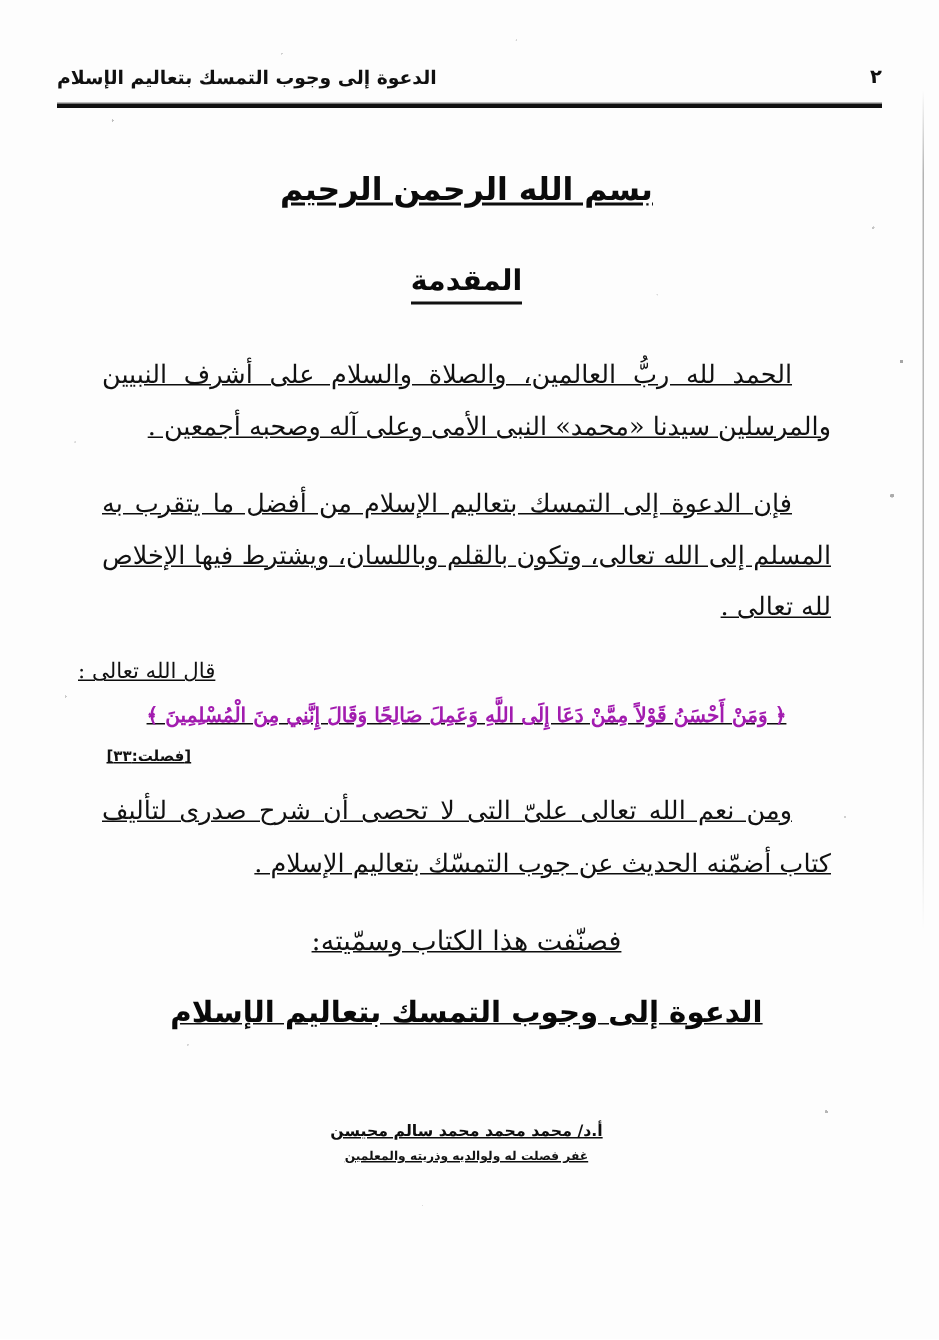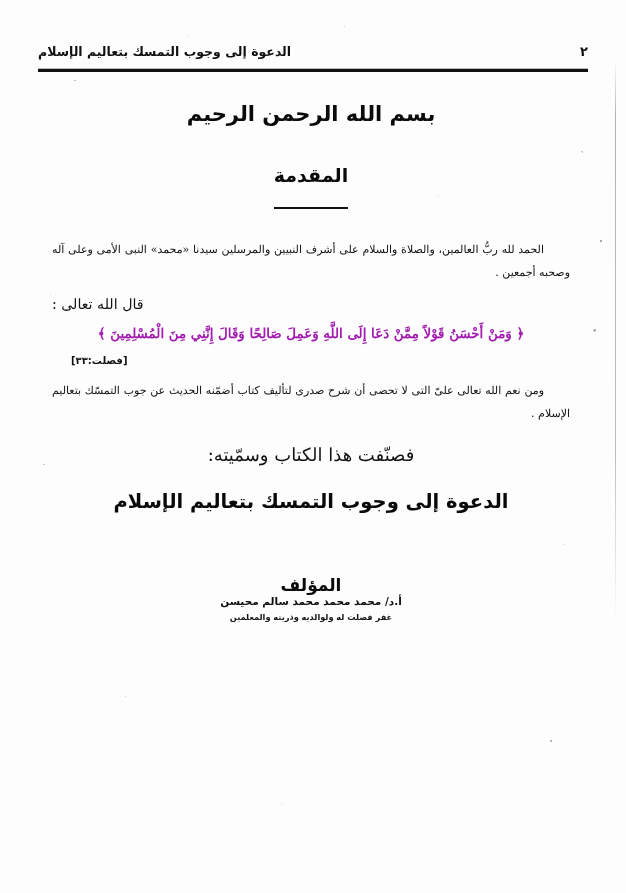--- a/index.html
+++ b/index.html
@@ -90,23 +90,24 @@
     position: absolute;
     left: 0; right: 0;
     top: -1px;
     height: 1px;
     background: rgba(0,0,0,.25);
   }
 
   
   .content {
     position: absolute;
-    top: 88px;
+    top: 100px;
     right: 56px;
     left: 52px;
+    text-decoration: underline;
   }
 
   .basmala {
     text-align: center;
     font-family: "DejaVu Sans", sans-serif;
     font-weight: 700;
     font-size: 21px;
     letter-spacing: -.3px;
     margin-top: 14px;
     color: #0b0b0b;
@@ -115,32 +116,32 @@
   .section-heading-wrap {
     text-align: center;
     margin-top: 38px;
   }
   .section-heading {
     display: inline-block;
     font-family: "DejaVu Sans", sans-serif;
     font-weight: 700;
     font-size: 19px;
     color: #0b0b0b;
-    padding-bottom: 21px;
+    padding-bottom: 3px;
     border-bottom: 2.2px solid #111;
   }
 
   .para {
     font-family: "DejaVu Serif", serif;
-    font-size: 11px;
+    font-size: 17px;
     line-height: 2.05;
     text-align: justify;
     text-justify: inter-word;
     color: #111;
-    margin: 0;
+    margin: 16px;
   }
   .para.indent { text-indent: 26px; }
 
   .para-praise { margin-top: 30px; }
 
   .amma-baad {
     font-family: "DejaVu Sans", sans-serif;
     font-weight: 700;
     font-size: 14px;
     text-align: right;
@@ -249,33 +250,33 @@
 
     <div class="basmala">بسم الله الرحمن الرحيم</div>
 
     <div class="section-heading-wrap">
       <span class="section-heading">المقدمة</span>
     </div>
 
     <p class="para para-praise indent">الحمد لله ربُّ العالمين، والصلاة والسلام على أشرف النبيين والمرسلين سيدنا «محمد» النبى الأمى وعلى آله وصحبه أجمعين .</p>
 
 
+    <p class="para para-daawa indent">فإن الدعوة إلى التمسك بتعاليم الإسلام من أفضل ما يتقرب به المسلم إلى الله تعالى، وتكون بالقلم وباللسان، ويشترط فيها الإخلاص لله تعالى .</p>
 
     <div class="qala-line">قال الله تعالى :</div>
 
     <div class="ayah">﴿ وَمَنْ أَحْسَنُ قَوْلاً مِمَّنْ دَعَا إِلَى اللَّهِ وَعَمِلَ صَالِحًا وَقَالَ إِنَّنِي مِنَ الْمُسْلِمِينَ ﴾</div>
 
     <div class="ayah-ref">[فصلت:٣٣]</div>
 
     <p class="para para-niam indent">ومن نعم الله تعالى علىّ التى لا تحصى أن شرح صدرى لتأليف كتاب أضمّنه الحديث عن جوب التمسّك بتعاليم الإسلام .</p>
 
     <div class="para-name">فصنّفت هذا الكتاب وسمّيته:</div>
 
     <div class="book-title">الدعوة إلى وجوب التمسك بتعاليم الإسلام</div>
 
     <div class="author-block">
-      <div class="author-label">المؤلف</div>
       <div class="author-name">أ.د/ محمد محمد محمد سالم محيسن</div>
       <div class="author-dua">غفر فصلت له ولوالديه وذريته والمعلمين</div>
     </div>
 
   </div>
 </div>
 
 </body></html>

